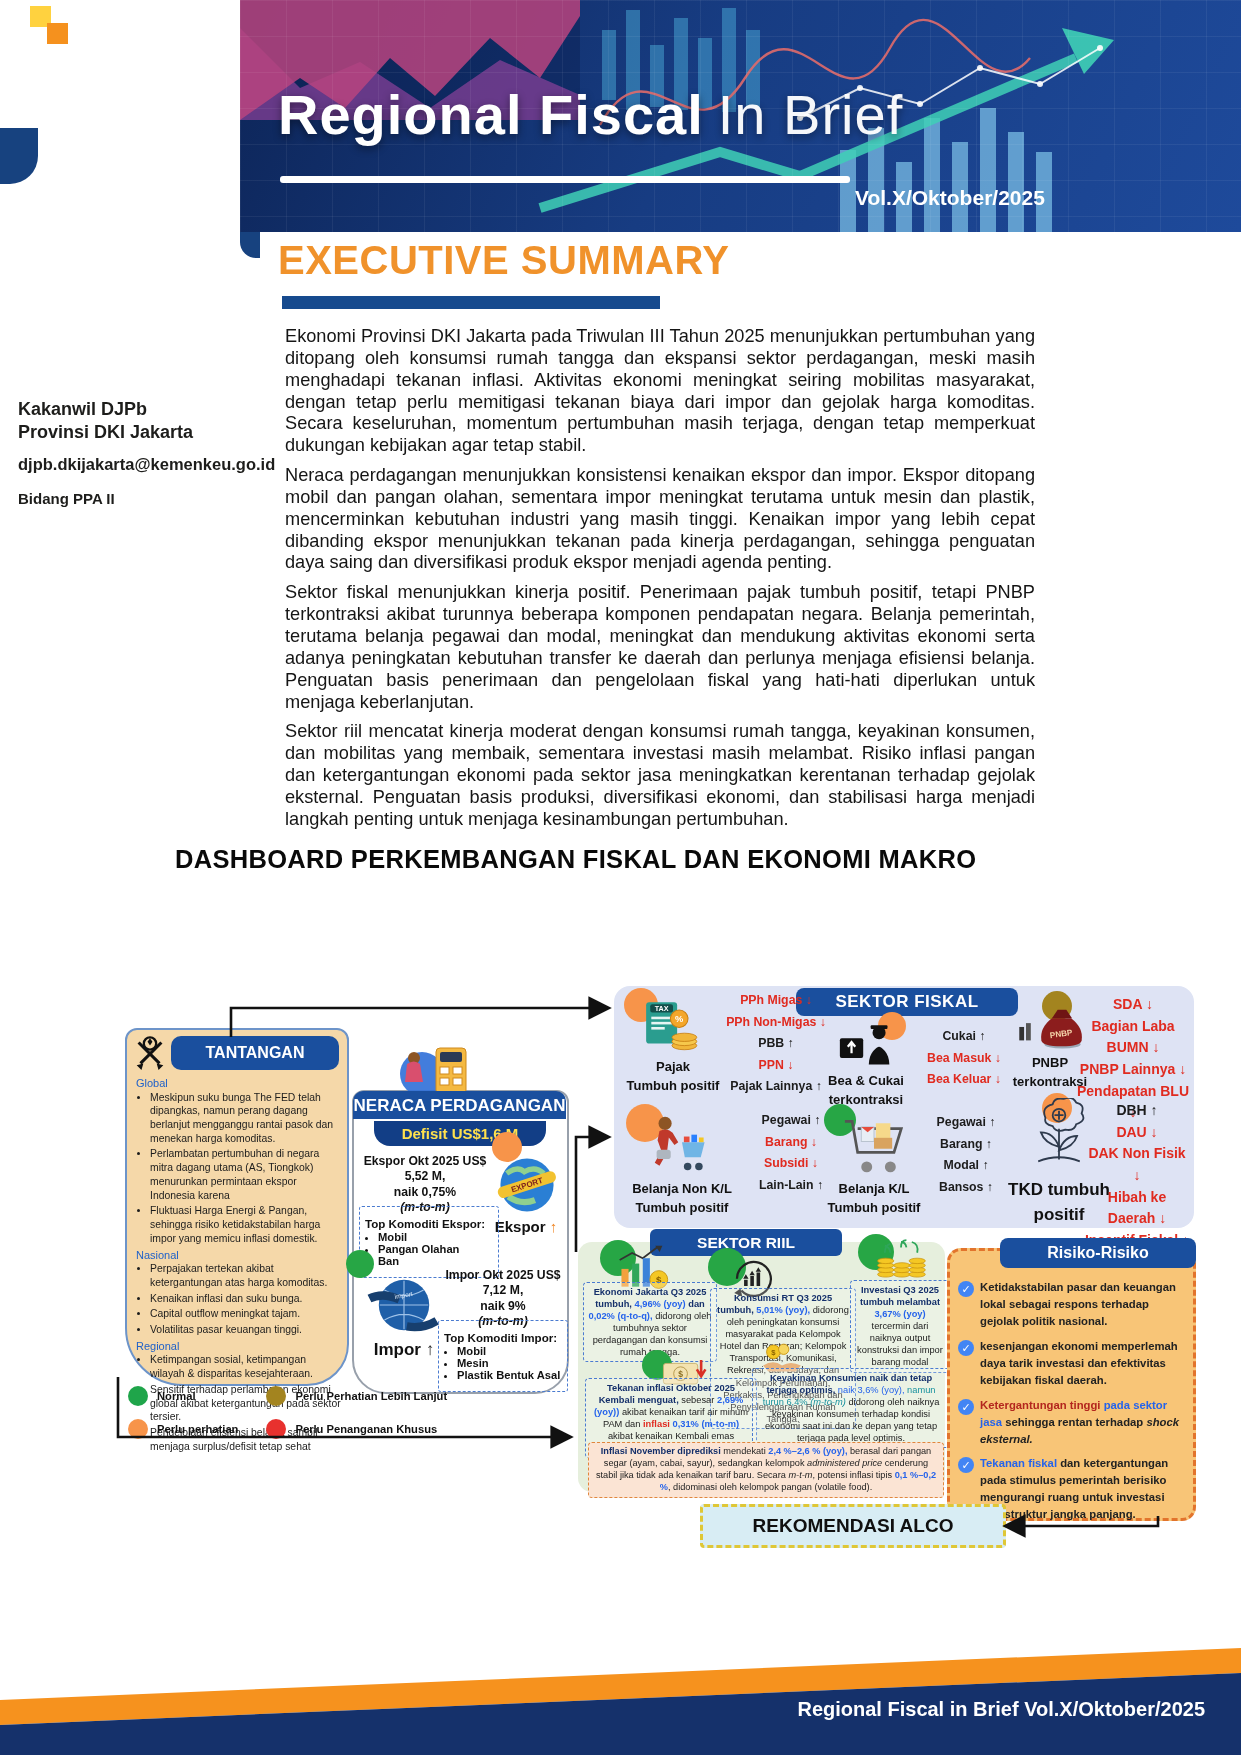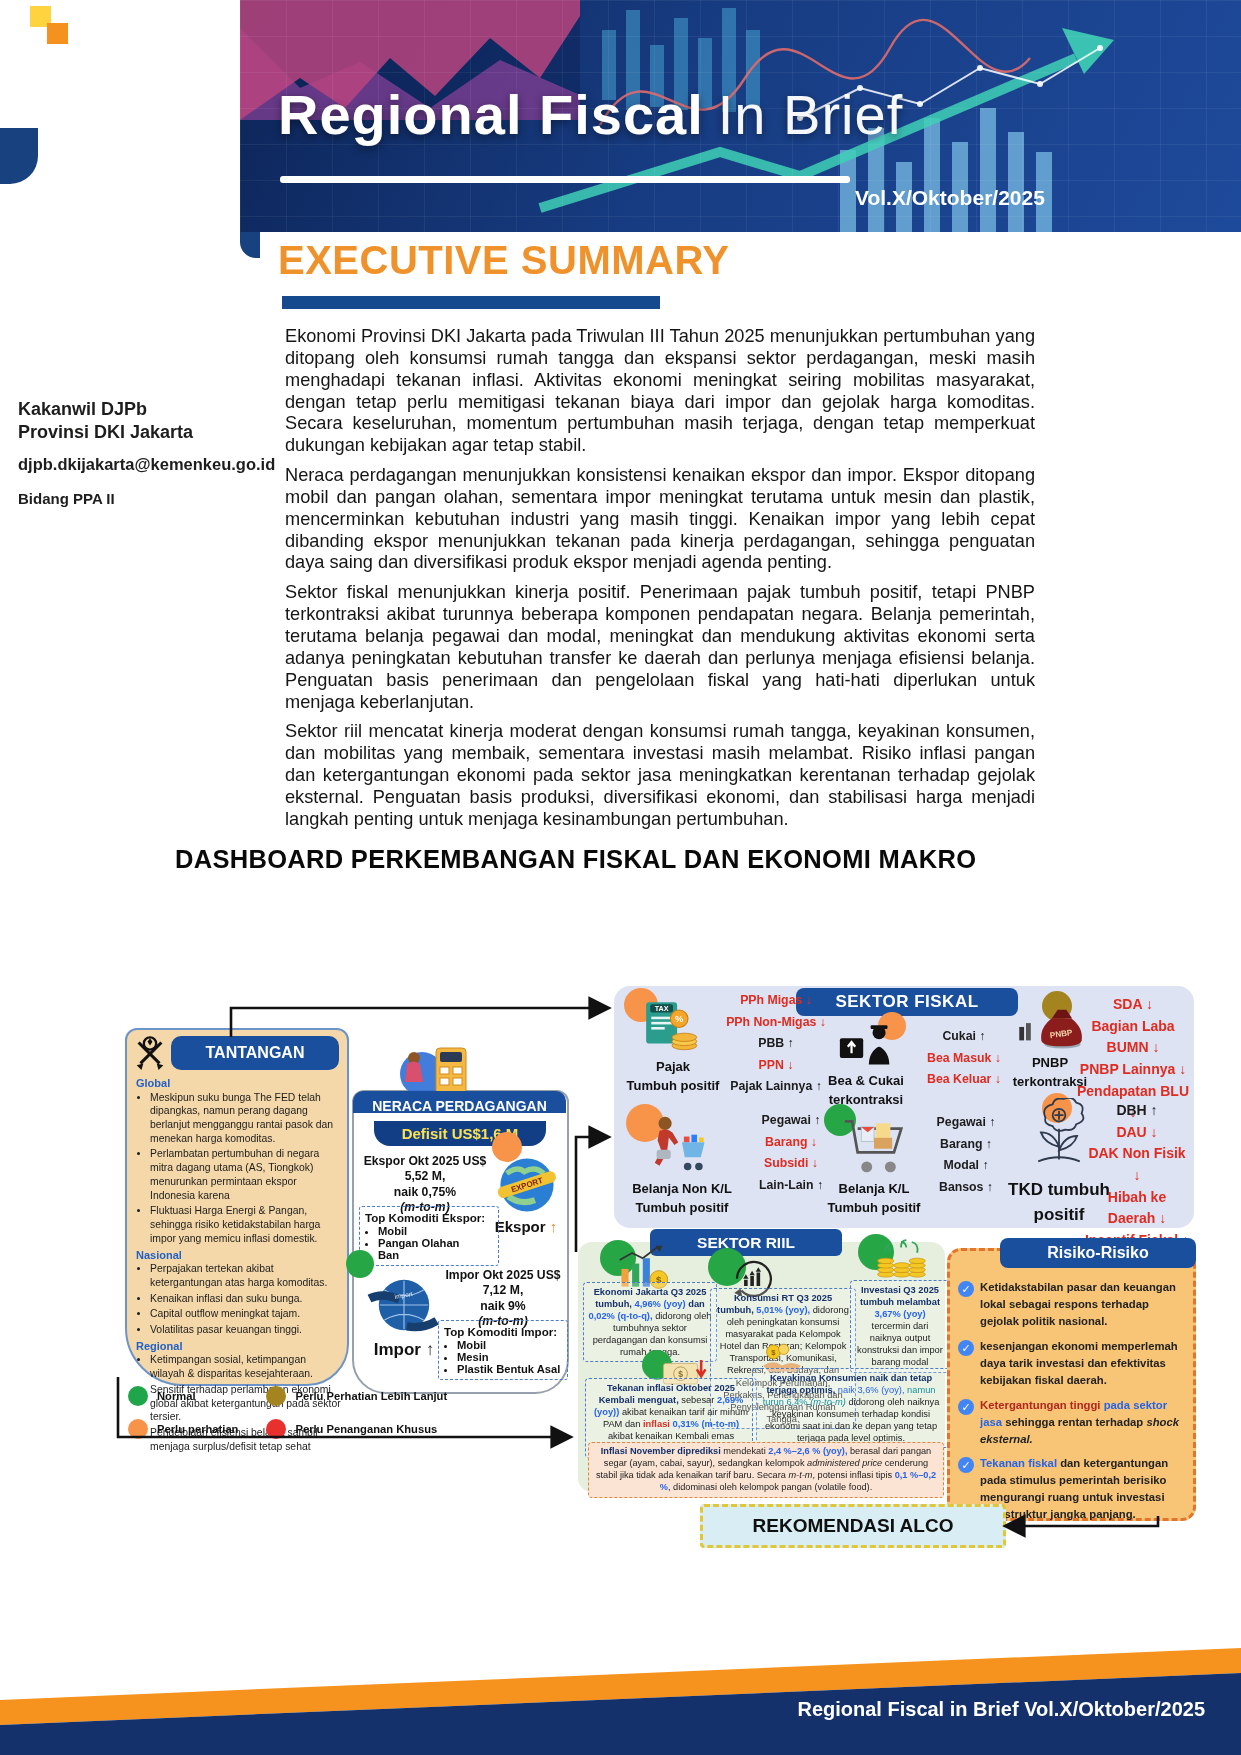--- a/index.html
+++ b/index.html
@@ -51,34 +51,34 @@
   .d-orange{background:#f7944a}.d-green{background:#27a645}.d-gold{background:#a3841f}
   .red{color:#e02b20}.blue{color:#2563eb}.navy{color:#15306b}.teal{color:#18919e}
   .b{font-weight:800}.i{font-style:italic}.maroon{color:#b3261e}
 
   
   .p-tant{left:125px;top:1028px;width:220px;height:354px;background:#f5d8a9;border:2px solid #6d94c9;
           border-radius:12px 12px 42px 58px}
   .t-icon{position:absolute;left:4px;top:3px}
   .t-head{position:absolute;left:44px;top:6px;width:168px;height:34px;line-height:34px;border-radius:10px;font-size:16px}
   .t-body{position:absolute;left:9px;right:6px;top:46px;font-size:10.4px;line-height:1.32;color:#1c1c1c}
-  .sec-label{color:#1f61c9;font-weight:700;font-size:11px}
+  .sec-label{color:#1f61c9;font-weight:400;font-size:11px}
   .t-body ul{margin:0 0 2px 0;padding-left:14px}
   .t-body li{margin:0 0 2px 0}
 
   
   .p-ner{left:352px;top:1090px;width:213px;height:300px;background:#fff;border:2px solid #98a0ab;
          border-radius:12px 12px 34px 34px}
   .np-illus{position:absolute;left:40px;top:-50px}
-  .np-head{position:absolute;left:-1px;top:-1px;width:213px;height:22px;line-height:30px;border-radius:10px 10px 0 0;font-size:14px}
+  .np-head{position:absolute;left:-1px;top:-1px;width:213px;height:28px;line-height:30px;border-radius:10px 10px 0 0;font-size:17px}
   .np-def{position:absolute;left:20px;top:29px;width:172px;height:25px;line-height:25px;background:#123e86;
           border-radius:0 0 16px 16px;color:#ffe14d;font-weight:800;font-size:15px;text-align:center}
   .stat{position:absolute;text-align:center;font-size:12.2px;font-weight:700;line-height:1.25;color:#111}
   .stat .mtm{font-style:italic;font-weight:600}
-  .kbox{position:absolute;border:1.6px dashed #4a7bd0;border-radius:3px;padding:4px 5px;font-size:11.2px;color:#111;text-align:left}
+  .kbox{position:absolute;border:1.6px dashed #4a7bd0;border-radius:3px;padding:10px 5px;font-size:11.2px;color:#111;text-align:left}
   .kbox .kt{font-weight:800;font-size:11.6px}
   .kbox ul{margin:1px 0 0 0;padding-left:13px;font-weight:700}
   .glabel{position:absolute;font-weight:800;font-size:15px;color:#111;text-align:center}
   .arr-o{color:#f08a2c}.arr-d{color:#222}
 
   
   .p-fis{left:614px;top:986px;width:580px;height:242px;background:#dee3f4;border-radius:16px}
   .f-head{position:absolute;left:182px;top:2px;width:222px;height:28px;line-height:28px;border-radius:8px;font-size:17px;letter-spacing:.5px}
   .fi-cell{position:absolute;text-align:center}
   .fi-label{font-weight:800;font-size:13px;color:#111;line-height:1.45}

